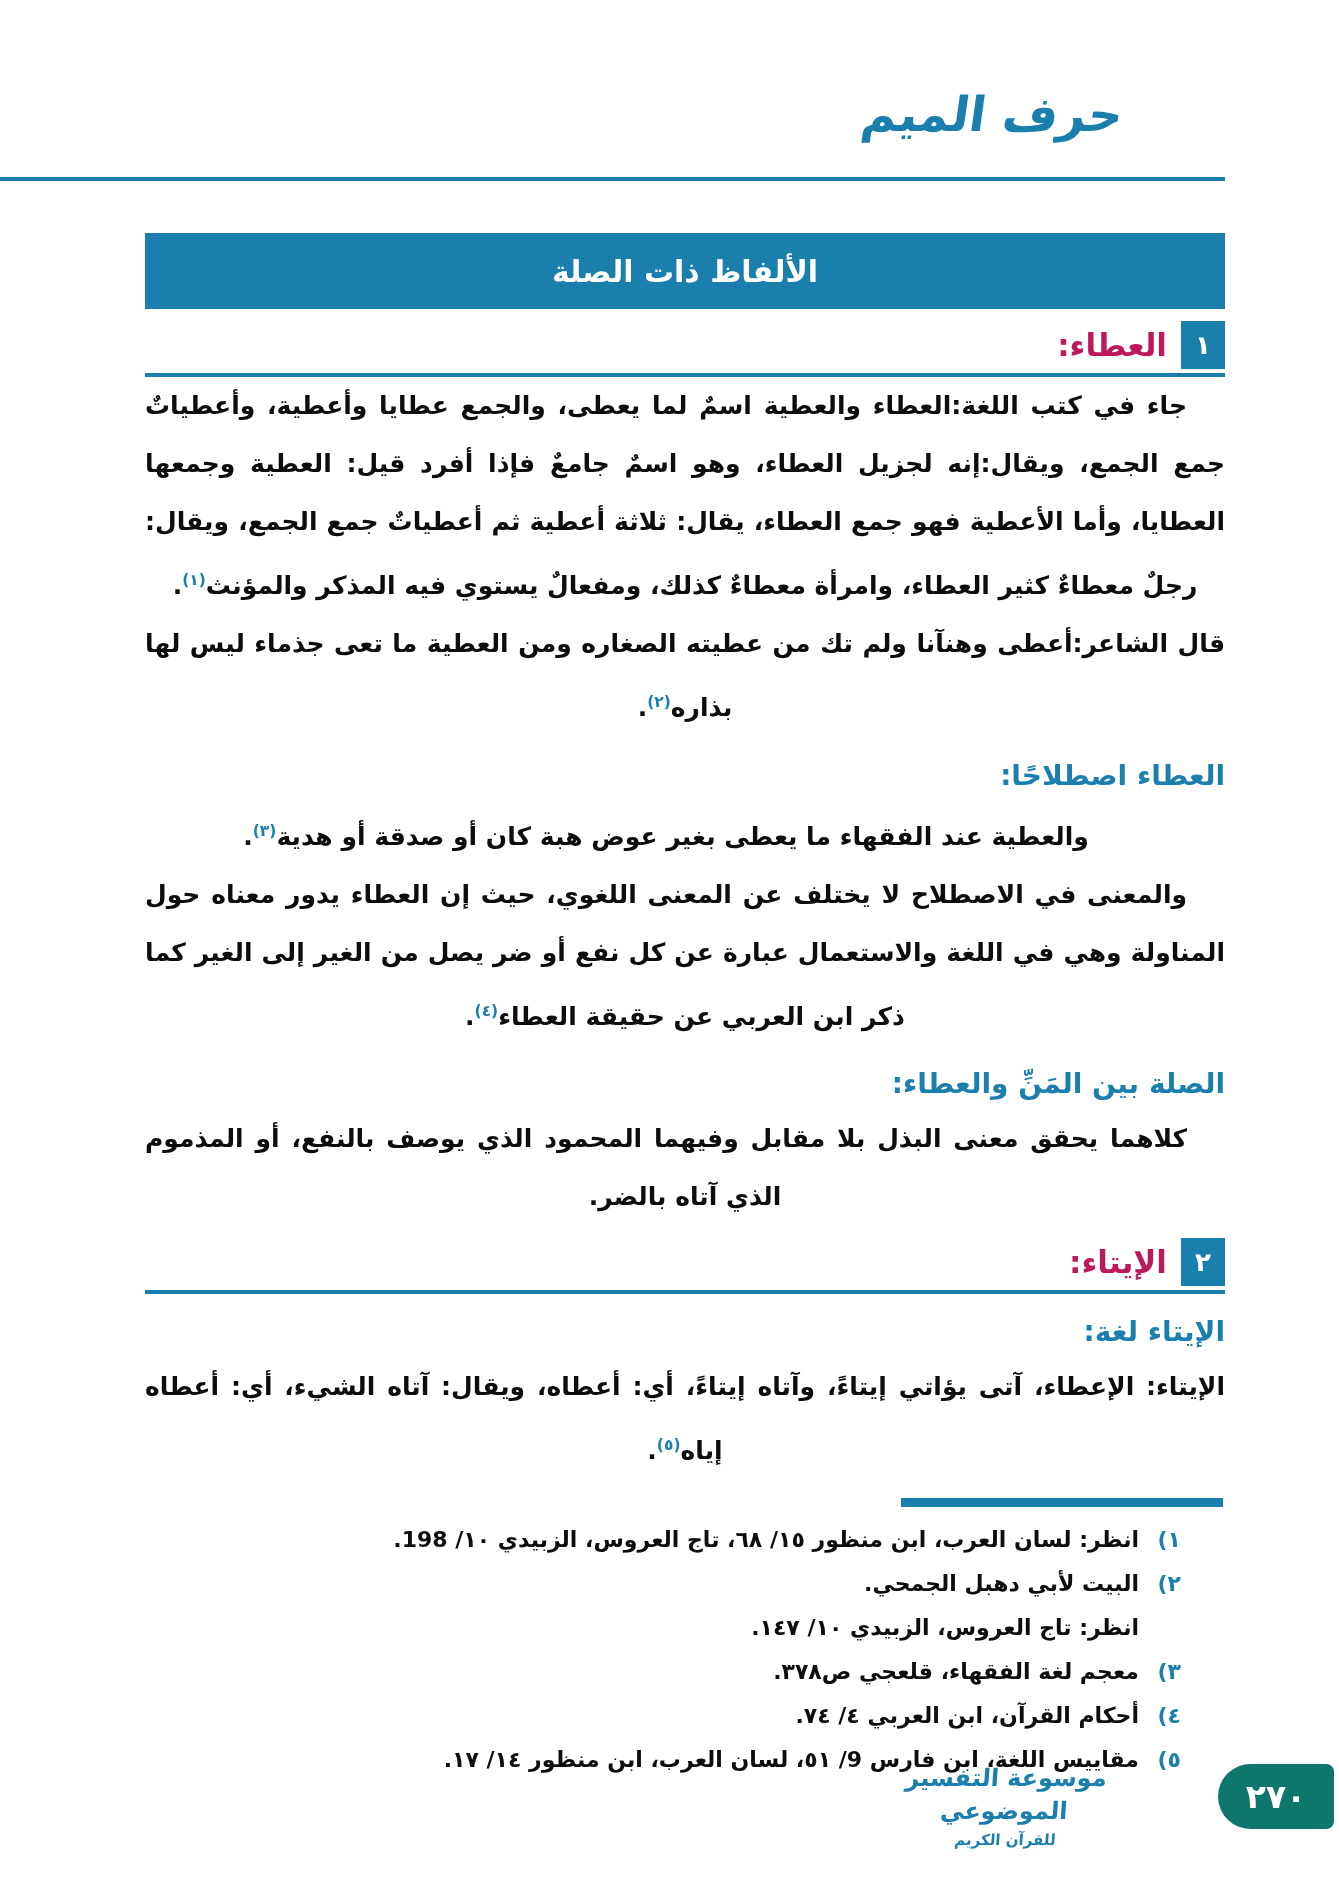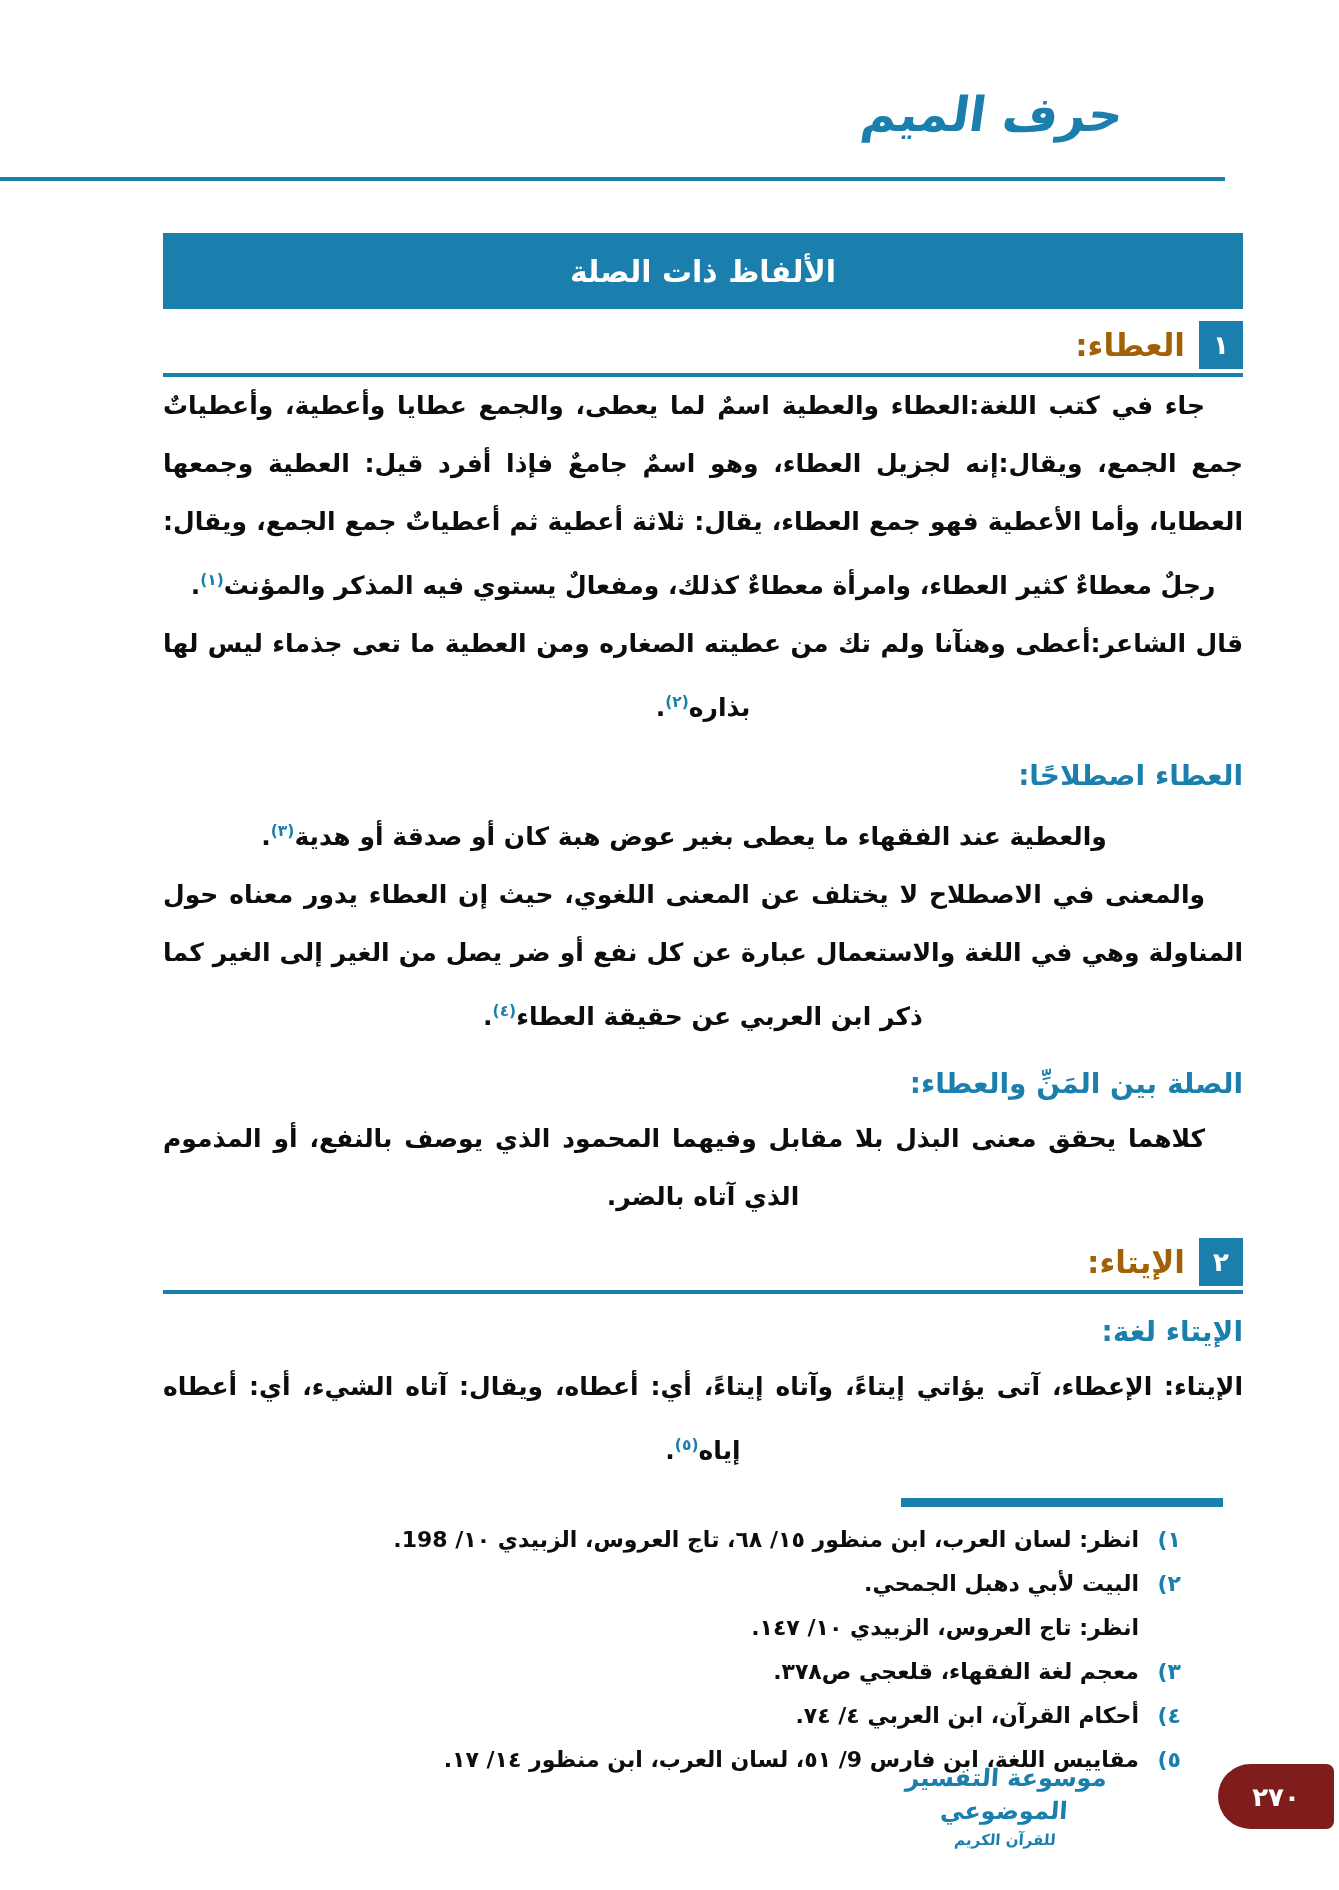--- a/index.html
+++ b/index.html
@@ -6,31 +6,31 @@
   .page{
     position:relative;width:1339px;height:1890px;background:#fff;overflow:hidden;
     direction:rtl;font-family:"DejaVu Sans",sans-serif;color:#0d0d0d;
   }
   .chapter-cal{
     position:absolute;top:86px;right:216px;width:210px;text-align:center;
     font-size:48px;font-weight:bold;color:#1b7fae;transform:skewX(-8deg);
     white-space:nowrap;
   }
   .top-rule{position:absolute;top:177px;left:0;width:1225px;height:4px;background:#1b7fae;}
-  .content{position:absolute;top:233px;right:96px;width:1080px;}
+  .content{position:absolute;top:233px;right:114px;width:1080px;}
   .banner{
     height:76px;background:#1b7fae;color:#fff;display:flex;align-items:center;justify-content:center;
     font-size:30px;font-weight:bold;
   }
   .section-row{display:flex;align-items:center;gap:14px;margin-top:12px;}
   .section-num{
     width:44px;height:48px;background:#1b7fae;color:#fff;flex:0 0 auto;
     display:flex;align-items:center;justify-content:center;font-size:26px;font-weight:bold;
   }
-  .section-label{color:#a16207;font-size:31px;font-weight:bold;line-height:48px;margin-left:24px;}
+  .section-label{color:#be185d;font-size:31px;font-weight:bold;line-height:48px;margin-left:24px;}
   .section-rule{height:4px;background:#1b7fae;margin-top:4px;}
   .subheading{color:#1b7fae;font-size:28px;font-weight:bold;margin:16px 0 4px;line-height:44px;}
   .paragraph{font-size:25px;font-weight:bold;line-height:58px;}
   .pline{text-align:justify;text-align-last:justify;}
   .pline.last{text-align:center;text-align-last:auto;}
   .pline.first.indent{text-indent:38px;}
   sup.fnref{color:#1b7fae;font-size:0.62em;vertical-align:super;font-weight:bold;}
   .fn-sep{position:absolute;top:1498px;right:116px;width:322px;height:9px;background:#1b7fae;}
   .footnotes{
     position:absolute;top:1518px;right:158px;width:890px;
@@ -39,23 +39,23 @@
   .footnote{display:flex;}
   .fn-num{flex:0 0 42px;color:#1b7fae;}
   .fn-text{flex:1;}
   .footer-logo{
     position:absolute;top:1762px;right:222px;width:224px;text-align:center;
     color:#1b7fae;font-weight:bold;
   }
   .logo-l1{font-size:24px;line-height:33px;transform:skewX(-4deg);}
   .logo-l2{font-size:15px;line-height:24px;transform:skewX(-4deg);}
   .page-pill{
-    position:absolute;top:1764px;right:5px;width:116px;height:65px;background:#7f1d1d;
+    position:absolute;top:1764px;right:5px;width:116px;height:65px;background:#0f766e;
     border-radius:34px 8px 8px 34px;color:#fff;display:flex;align-items:center;justify-content:center;
-    font-size:26px;font-weight:bold;
+    font-size:33px;font-weight:bold;
   }
 </style>
 </head>
 <body>
 
 <div class="page">
 
   <div class="chapter-cal">حرف الميم</div>
 
   <div class="top-rule"></div>

